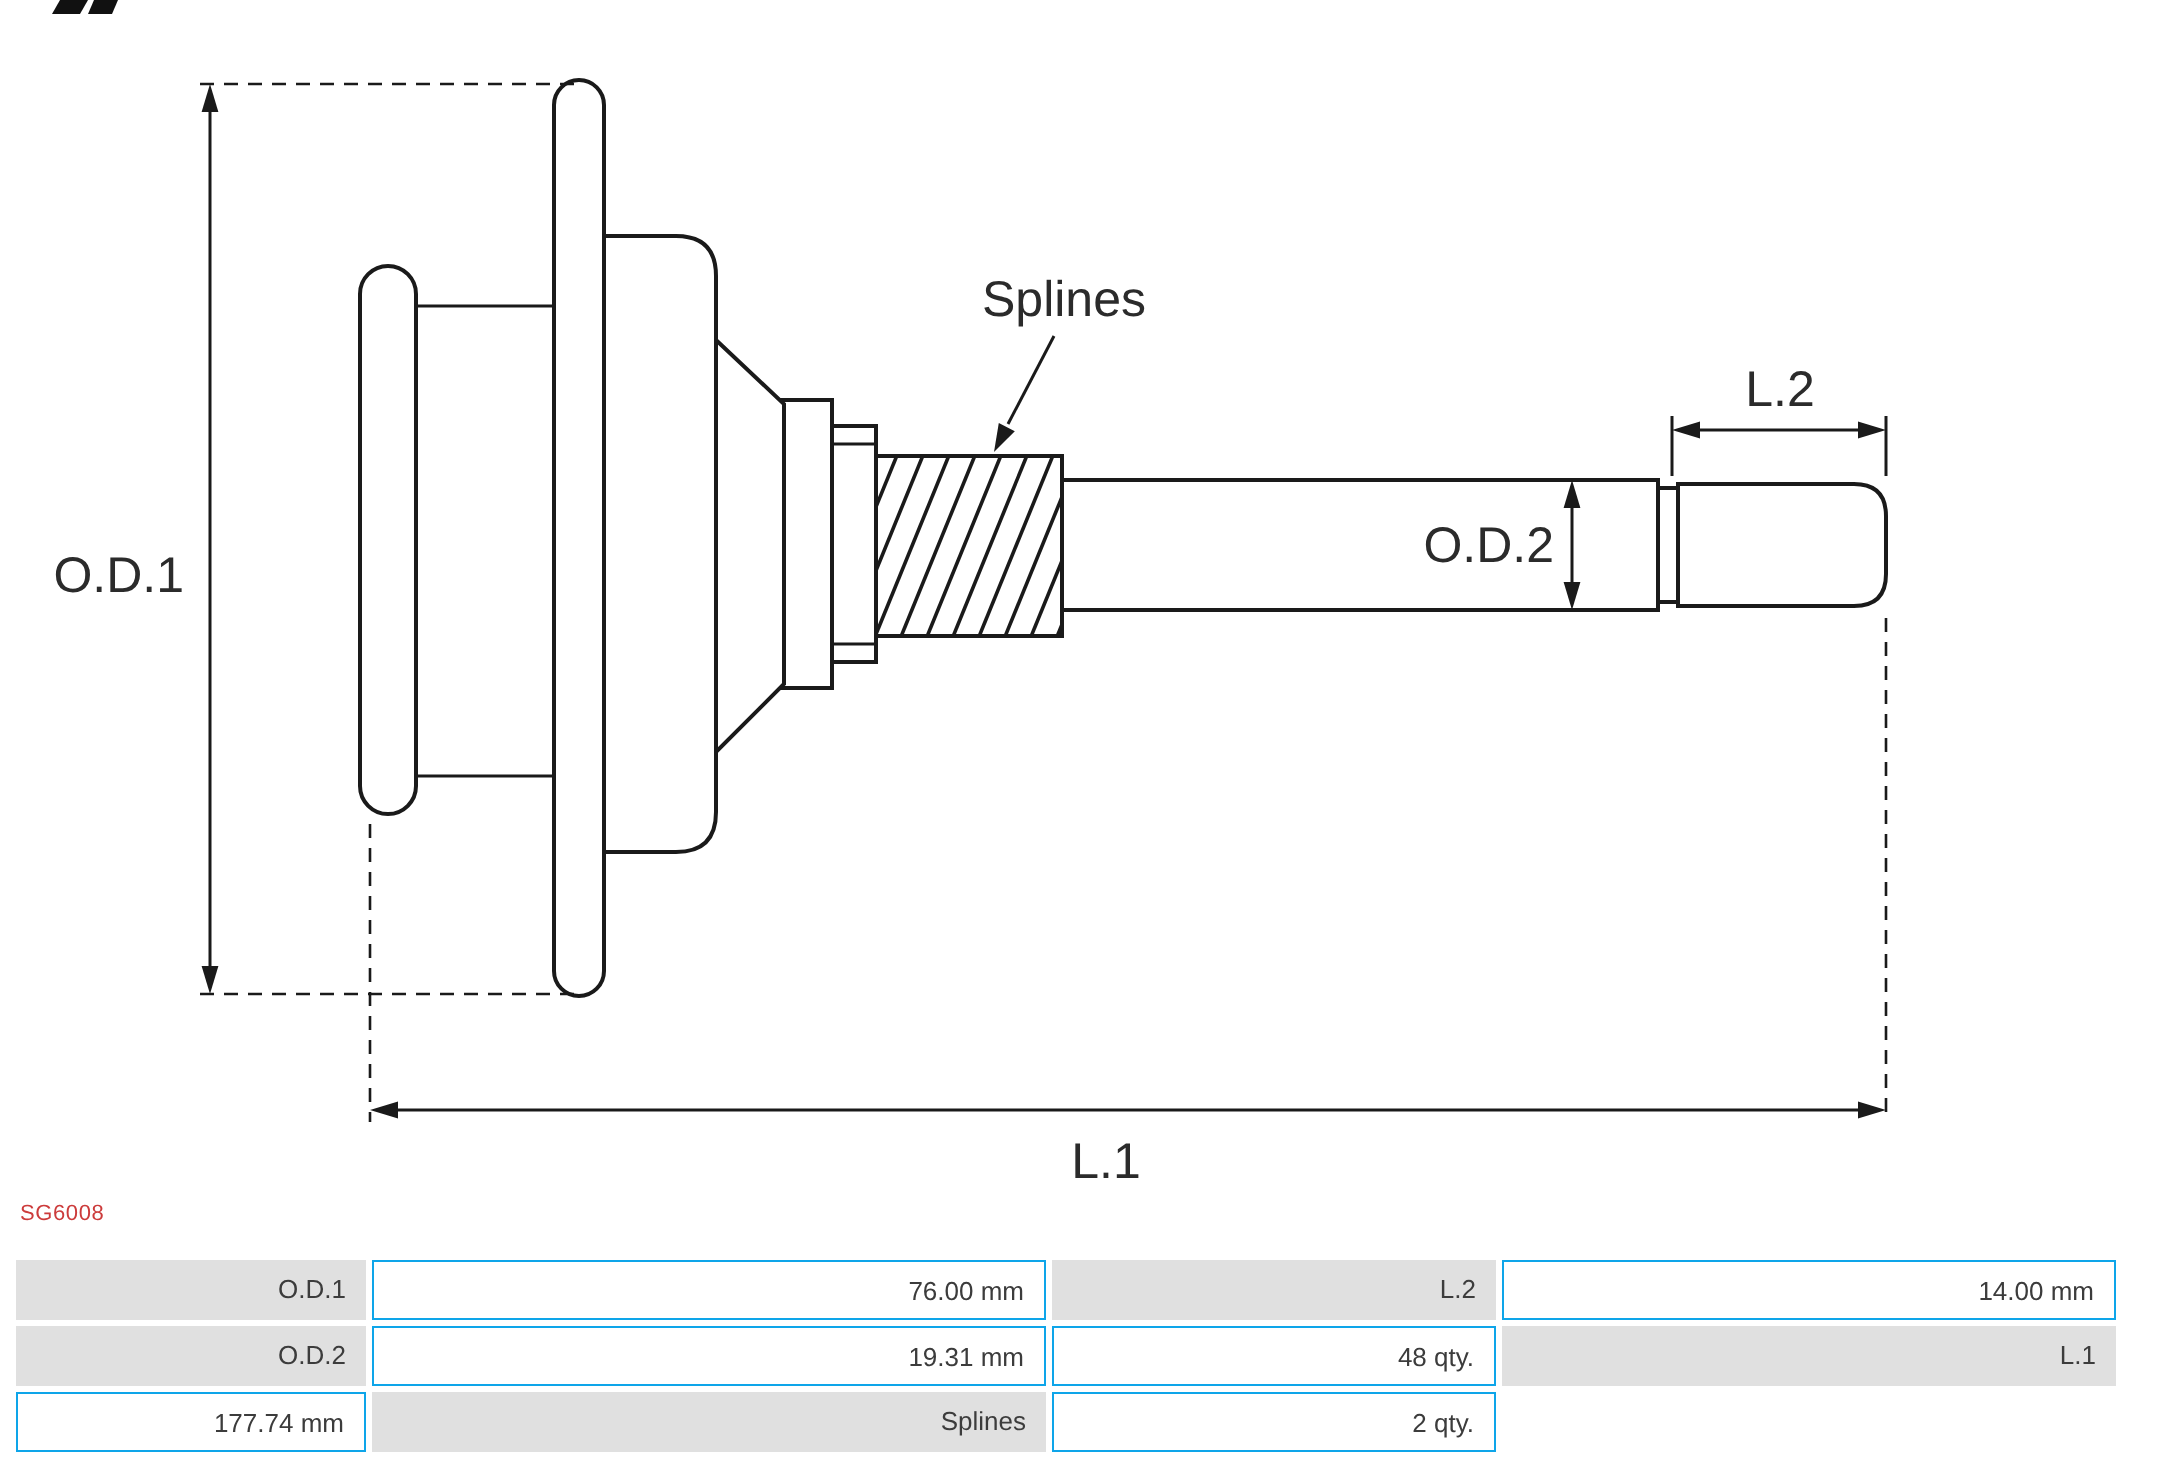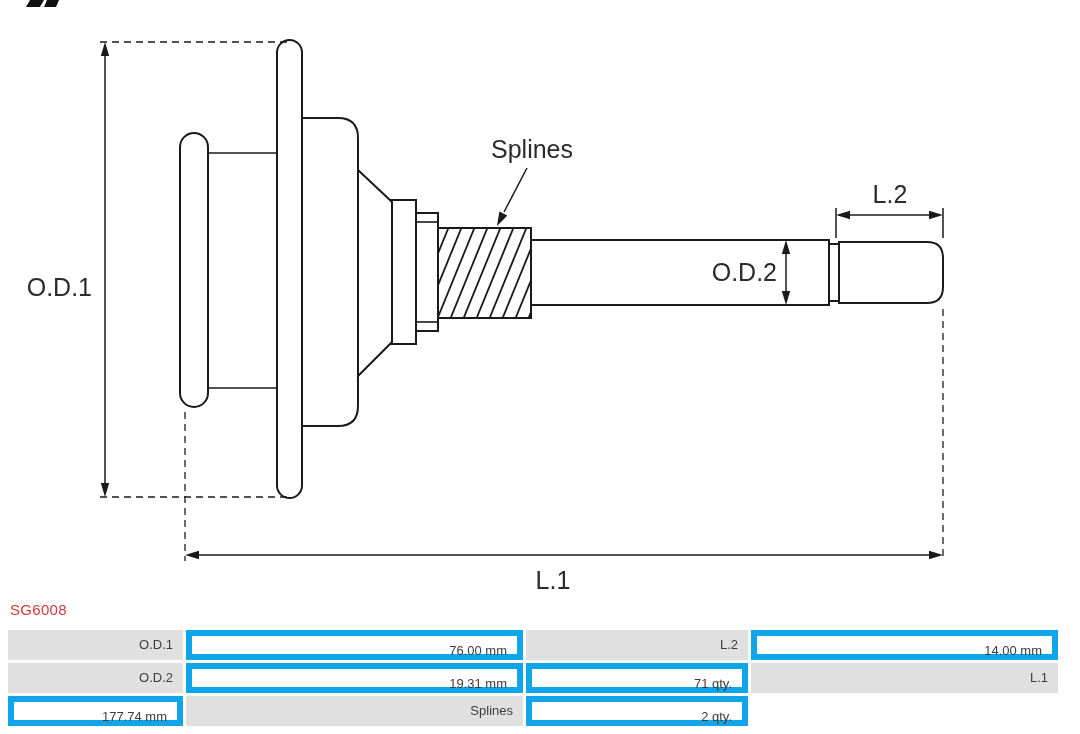--- a/index.html
+++ b/index.html
@@ -10,34 +10,34 @@
   .stage{position:absolute;inset:0;}
   svg.diagram{position:absolute;left:0;top:0;display:block;}
   svg text{font-family:"Liberation Sans", sans-serif;fill:#2b2b2b;font-size:25px;}
   .outline{fill:#ffffff;stroke:#1a1a1a;stroke-width:2;}
   .thin{fill:none;stroke:#1a1a1a;stroke-width:1.6;}
   .dim{stroke:#1a1a1a;stroke-width:1.5;fill:none;}
   .dashed{stroke:#1a1a1a;stroke-width:1.3;fill:none;stroke-dasharray:7 5;}
   .arrow{fill:#1a1a1a;stroke:none;}
   .hatch{stroke:#1a1a1a;stroke-width:1.8;fill:none;}
   .part-number{
-    position:absolute;left:10px;top:601px;font-size:15px;color:#cc3b3b;
+    position:absolute;left:10px;top:601px;font-size:11px;color:#cc3b3b;
     letter-spacing:.3px;
   }
   .spec-table{
     position:absolute;left:8px;top:630px;
     display:grid;grid-template-columns:175px 337px 222px 307px;
     grid-auto-rows:30px;gap:3px;background:#ffffff;
   }
   .cell{
     height:30px;line-height:29px;font-size:13px;color:#3c3c3c;
     text-align:right;padding-right:10px;box-sizing:border-box;white-space:nowrap;
   }
   .cell.label{background:#e0e0e0;}
-  .cell.value{background:#ffffff;border:6px solid #0ea5e9;}
+  .cell.value{background:#ffffff;border:1px solid #0ea5e9;}
 </style>
 </head>
 <body>
 
 <div class="stage">
 
   <svg class="diagram" width="1080" height="598" viewBox="0 0 1080 598">
 
     <defs>
       <clipPath id="splineClip">
@@ -134,21 +134,21 @@
   <div class="part-number">SG6008</div>
 
   <div class="spec-table">
     <div class="cell label">O.D.1</div>
     <div class="cell value">76.00 mm</div>
     <div class="cell label">L.2</div>
     <div class="cell value">14.00 mm</div>
 
     <div class="cell label">O.D.2</div>
     <div class="cell value">19.31 mm</div>
-    <div class="cell value">71 qty.</div>
+    <div class="cell value">48 qty.</div>
 
     <div class="cell label">L.1</div>
     <div class="cell value">177.74 mm</div>
     <div class="cell label">Splines</div>
     <div class="cell value">2 qty.</div>
   </div>
 
 </div>
 
 </body></html>

